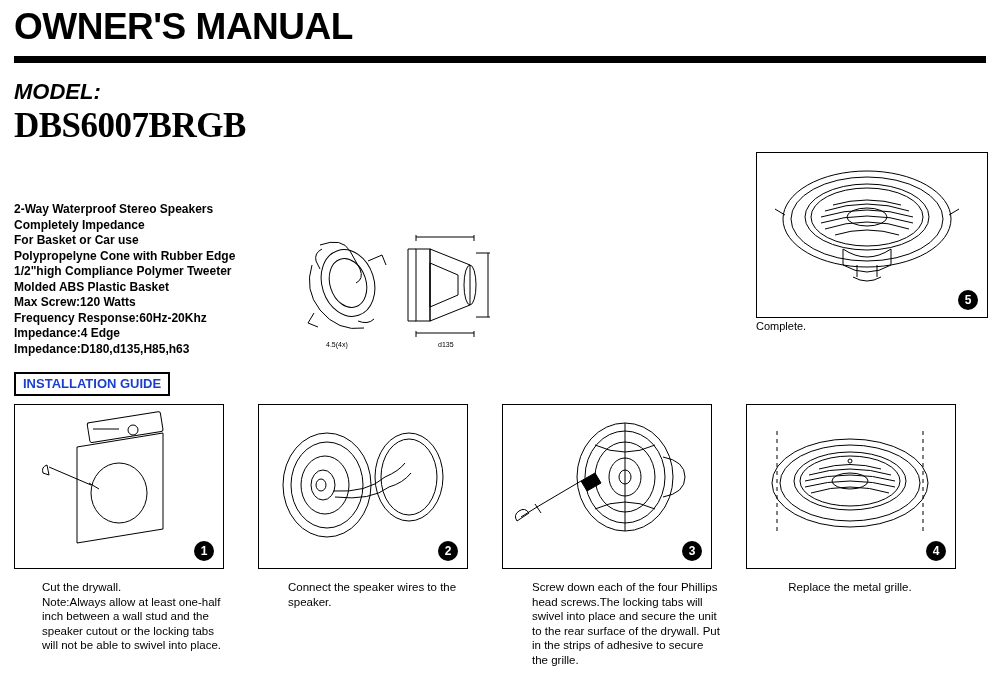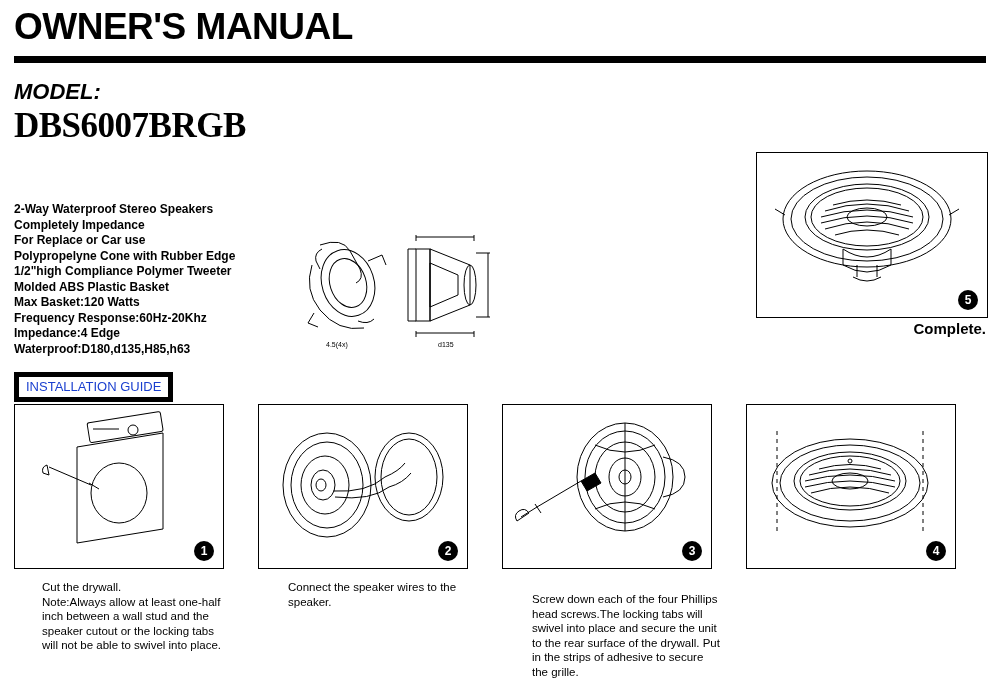--- a/index.html
+++ b/index.html
@@ -87,34 +87,33 @@
     width: 230px;
     height: 164px;
     border: 1px solid #000;
     background: #fff;
   }
   .complete-caption {
     position: absolute;
     left: 756px;
     top: 320px;
     width: 230px;
-    text-align: right;
-    font-size: 15px;
-    font-weight: bold;
+    text-align: left;
+    font-size: 11px;
   }
 
   
   .install-banner {
     position: absolute;
     left: 14px;
     top: 372px;
-    border: 5px solid #000000;
+    border: 2px solid #000000;
     padding: 2px 7px 3px 7px;
     font-size: 13px;
-    font-weight: normal;
+    font-weight: bold;
     color: #1a3fcf;
     background: #fff;
   }
 
   
   .step-box {
     position: absolute;
     top: 404px;
     width: 208px;
     height: 163px;
@@ -143,21 +142,21 @@
 
   .step-caption {
     position: absolute;
     top: 580px;
     width: 200px;
     font-size: 11.5px;
     line-height: 14.5px;
   }
   .cap-1 { left: 42px; width: 180px; }
   .cap-2 { left: 288px; width: 180px; }
-  .cap-3 { left: 532px; width: 190px; margin-top: 12px; }
+  .cap-3 { left: 532px; width: 190px; }
   .cap-4 { left: 746px; width: 208px; text-align: center; }
 
   
   .complete-badge {
     position: absolute;
     right: 9px;
     bottom: 7px;
     width: 20px;
     height: 20px;
     border-radius: 50%;
@@ -178,28 +177,28 @@
 
   <div class="manual-title">OWNER'S MANUAL</div>
   <div class="header-rule"></div>
 
   <div class="model-label">MODEL:</div>
   <div class="model-number">DBS6007BRGB</div>
 
   <div class="specs">
     <div>2-Way Waterproof Stereo Speakers</div>
     <div>Completely Impedance</div>
-    <div>For Replace or Car use</div>
+    <div>For Basket or Car use</div>
     <div>Polypropelyne Cone with Rubber Edge</div>
     <div>1/2"high Compliance Polymer Tweeter</div>
     <div>Molded ABS Plastic Basket</div>
-    <div>Max Basket:120 Watts</div>
+    <div>Max Screw:120 Watts</div>
     <div>Frequency Response:60Hz-20Khz</div>
     <div>Impedance:4 Edge</div>
-    <div>Waterproof:D180,d135,H85,h63</div>
+    <div>Impedance:D180,d135,H85,h63</div>
   </div>
 
   <div class="tech-drawing">
     <svg width="220" height="130" viewBox="0 0 220 130">
       <g fill="none" stroke="#000" stroke-width="1">
 
         <path d="M20 20 q22 -8 30 6 l10 18 q4 10 -4 14"></path>
         <path d="M12 40 q-8 25 8 45 q18 22 44 18"></path>
         <ellipse cx="48" cy="58" rx="26" ry="34" transform="rotate(-18 48 58)"></ellipse>
         <ellipse cx="48" cy="58" rx="18" ry="25" transform="rotate(-18 48 58)"></ellipse>
@@ -339,14 +338,15 @@
         <path d="M176 26 v104"></path>
       </g>
     </svg>
     <div class="step-badge">4</div>
   </div>
 
   <div class="step-caption cap-2">Connect the speaker wires to the speaker.</div>
   <div class="step-caption cap-1" style="white-space: pre-line;">Cut the drywall.
 Note:Always allow at least one-half inch between a wall stud and the speaker cutout or the locking tabs will not be able to swivel into place.</div>
   <div class="step-caption cap-3">Screw down each of the four Phillips head screws.The locking tabs will swivel into place and secure the unit to the rear surface of the drywall. Put in the strips of adhesive to secure the grille.</div>
+  <div class="step-caption cap-4">Replace the metal grille.</div>
 
 </div>
 
 </body></html>

